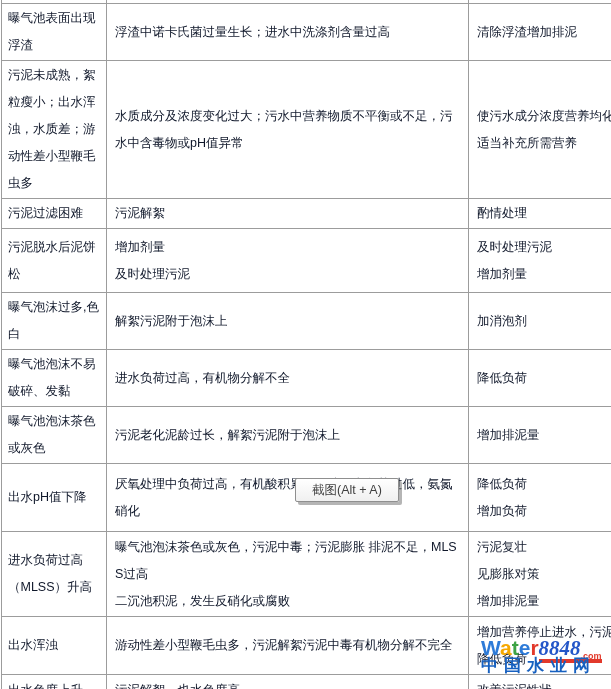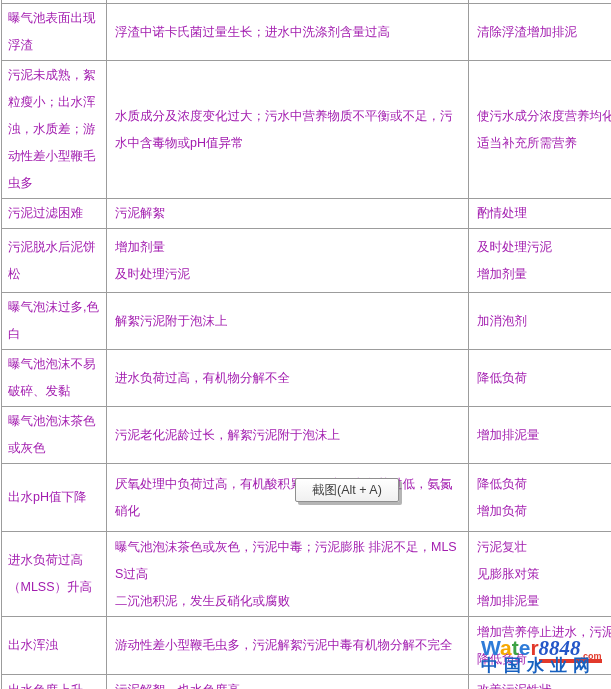--- a/index.html
+++ b/index.html
@@ -18,21 +18,21 @@
     border-collapse: collapse;
     table-layout: fixed;
     position: absolute;
     left: 1px;
     top: -1px;
     width: 607px;
   }
   table.trouble td {
     border: 1px solid #9c9c9c;
     vertical-align: middle;
-    color: #a21caf;
+    color: #0f172a;
     font-size: 12.5px;
     line-height: 27px;
     padding: 1px 8px;
     overflow: hidden;
     word-break: break-all;
   }
   table.trouble td.col0 {
     width: 95px;
     padding: 1px 3px 1px 6px;
   }

